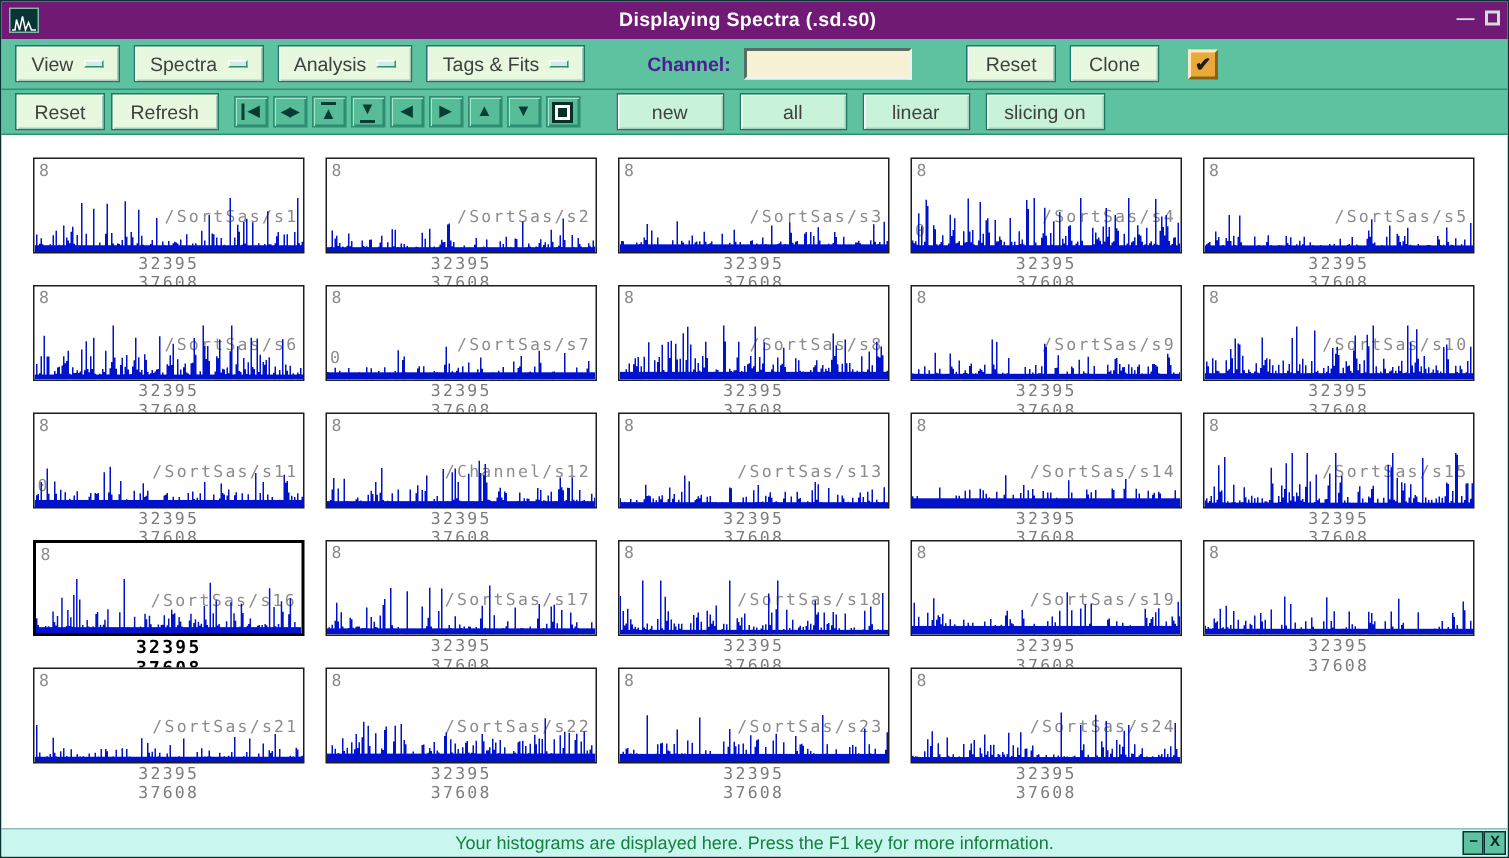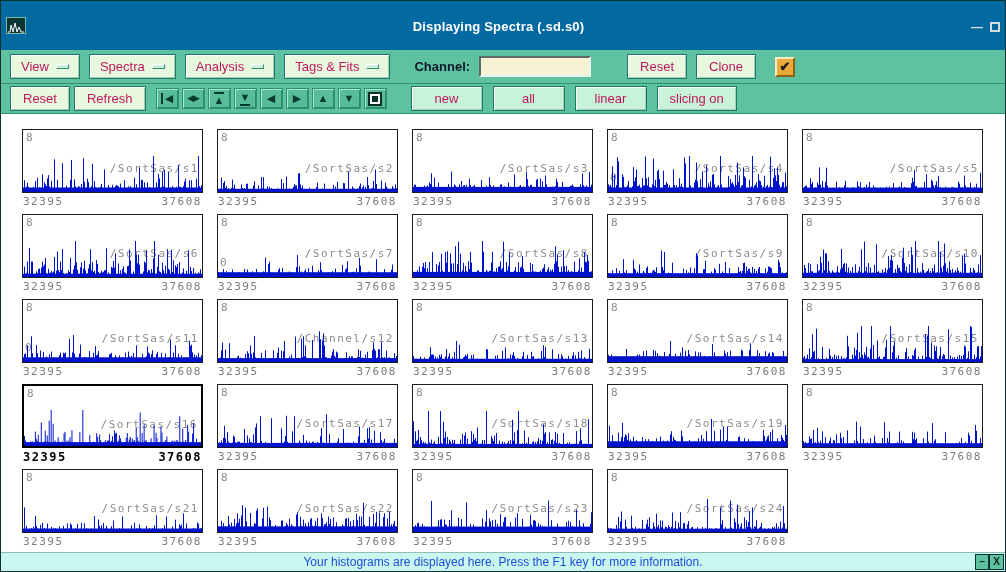--- a/index.html
+++ b/index.html
@@ -1,43 +1,43 @@
 <!DOCTYPE html>
 <html><head>
 <meta charset="utf-8">
 <style>
   * { margin:0; padding:0; box-sizing:border-box; }
   html,body { width:1006px; height:572px; background:#ffffff; font-family:"Liberation Sans", sans-serif; }
 
   .window { width:1006px; height:572px; border:1px solid #0a3232; display:flex; flex-direction:column; background:#fff; }
 
   
-  .titlebar { flex:0 0 24px; background:#0369a1; display:flex; align-items:flex-end; padding:16px 5px; color:#fff; }
+  .titlebar { flex:0 0 24px; background:#701a75; display:flex; align-items:flex-start; padding:4px 5px; color:#fff; }
   .app-icon { width:20px; height:17px; background:#0b3434; border:1px solid #7fb9a9; display:flex; align-items:flex-end; justify-content:center; }
   .app-icon svg { display:block; }
   .window-title { flex:1; text-align:center; font-size:13px; font-weight:bold; letter-spacing:.2px; }
   .win-controls { display:flex; gap:7px; align-items:center; }
   .min-glyph { color:#d4dddd; font-size:12px; font-weight:bold; cursor:default; }
   .max-glyph { width:10px; height:10px; border:2px solid #d4dddd; display:inline-block; cursor:default; }
 
   
   .menubar, .toolbar { background:#5ec2a0; display:flex; align-items:center; padding:0 9px; border-bottom:1px solid #2f8f72; }
   .menubar { flex:0 0 34px; gap:9px; }
   .toolbar { flex:0 0 30px; gap:4px; }
 
   .btn {
-    font-family:"Liberation Sans", sans-serif; font-size:13px; color:#be185d;
+    font-family:"Liberation Sans", sans-serif; font-size:13px; color:#404040;
     background:#e7f8df; border:1px solid #1c7a64;
     box-shadow: inset 1px 1px 0 #ffffff, inset -1px -1px 0 #a5cdbc;
     padding:4px 12px; cursor:pointer; white-space:nowrap;
   }
   .menu-btn { display:flex; align-items:center; gap:7px; padding:4px 10px; }
   .opt-dash { width:13px; height:5px; background:#cfeee0; border:1px solid; border-color:#ffffff #2f8f72 #2f8f72 #ffffff; }
 
-  .channel-label { color:#0f172a; font-weight:bold; font-size:13px; margin-left:15px; }
+  .channel-label { color:#4c1d95; font-weight:bold; font-size:13px; margin-left:32px; }
   .channel-input { width:112px; height:21px; background:#f7f1d6; border:2px solid; border-color:#5c6b66 #e9f6ef #e9f6ef #5c6b66; font:12px "DejaVu Sans Mono", monospace; padding:0 3px; }
   .spacer { flex:0 0 18px; }
 
   .checkbox { width:20px; height:20px; background:#eaa93b; border:2px solid; border-color:#ffe9c2 #8a6215 #8a6215 #ffe9c2; display:flex; align-items:center; justify-content:center; font-size:13px; font-weight:bold; color:#1c1c1c; cursor:pointer; margin-left:10px; }
 
   .nav-group { display:flex; gap:3px; margin-left:6px; margin-right:14px; }
   .nav-btn { width:23px; height:21px; background:#57bd99; border:1px solid #2f8f72;
     box-shadow: inset 1px 1px 0 #a9e6ce, inset -1px -1px 0 #2c8a6e;
     color:#063c31; display:flex; align-items:center; justify-content:center; font-size:11px; padding:0; cursor:pointer; }
   .nav-glyph { line-height:1; pointer-events:none; }
@@ -55,26 +55,26 @@
   .main { flex:1 1 auto; background:#ffffff; padding:15px 0 0 21px; overflow:hidden; }
   .grid { display:grid; grid-template-columns:repeat(5, 181px); column-gap:14px; row-gap:4px; }
 
   .panel { width:181px; }
   .panel .box { height:64px; border:1px solid #1d1d1d; position:relative; background:#fff; overflow:hidden; }
   .panel.selected .box { border:2px solid #000; }
   .spec-head { position:absolute; top:1px; right:3px; text-align:right; font:11px "DejaVu Sans Mono", monospace; letter-spacing:1.5px; color:#8c8c8c; line-height:15px; white-space:pre; }
   .ymax { position:absolute; top:1px; left:3px; font:11px "DejaVu Sans Mono", monospace; color:#8c8c8c; }
   .yzero { position:absolute; bottom:8px; left:2px; font:11px "DejaVu Sans Mono", monospace; color:#8c8c8c; }
   svg.hist { position:absolute; left:0; bottom:0; width:100%; height:42px; display:block; }
-  .axis { display:flex; justify-content:space-between; align-items:center; height:17px; padding:0 1px; font:11px "DejaVu Sans Mono", monospace; letter-spacing:1.5px; color:#7d7d7d; }
+  .axis { display:flex; justify-content:space-between; align-items:center; height:17px; padding:0 1px; font:11px "DejaVu Sans Mono", monospace; letter-spacing:1.5px; color:#7d7d7d;flex-direction:column; }
   .panel.selected .axis { color:#000; font-weight:bold; font-size:12px; }
 
   
   .statusbar { flex:0 0 19px; background:#c9f6ee; border-top:1px solid #8fbdb5; display:flex; align-items:center; justify-content:center; position:relative; }
-  .status-msg { color:#1d4ed8; font-size:12px; }
+  .status-msg { color:#15803d; font-size:12px; }
   .status-controls { position:absolute; right:1px; top:1px; bottom:1px; display:flex; }
   .status-btn { background:#5ec2a0; border:1px solid #0a3232; color:#04241e; font-size:10px; font-weight:bold; line-height:1; padding:1px 3px; cursor:pointer; }
 </style>
 </head>
 <body>
 
 <div class="window">
 
   <div class="titlebar">
     <div class="app-icon">

